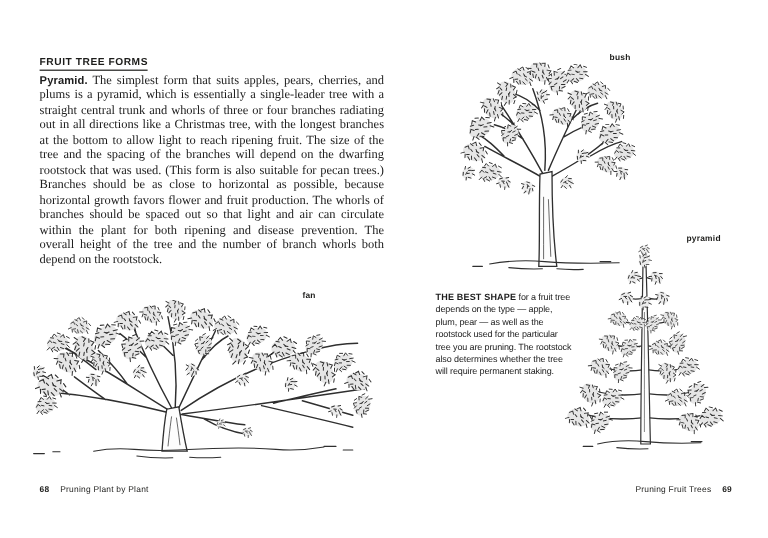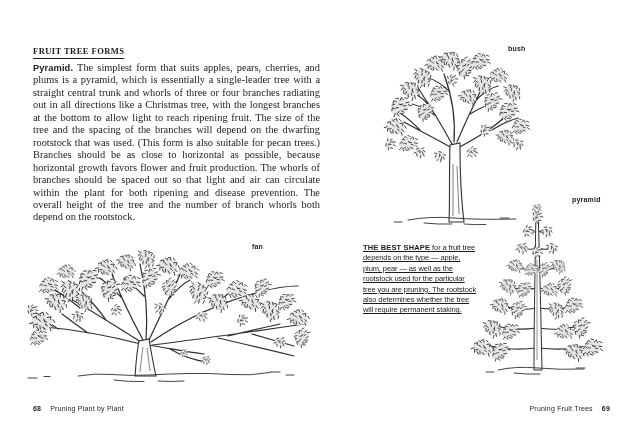--- a/index.html
+++ b/index.html
@@ -10,41 +10,41 @@
     color:#1d1d1b;
   }
   .abs{position:absolute;}
 
   
   .heading{
     left:33px;top:46px;
     font:bold 8.5px/10px "Liberation Sans",sans-serif;
     letter-spacing:.45px;
   }
-  .heading span{border-bottom:1.2px solid #1d1d1b;padding-bottom:1.5px;font-family:Liberation Serif, serif;}
+  .heading span{border-bottom:1.2px solid #1d1d1b;padding-bottom:1.5px;}
   .bodytext{
     left:33px;top:62px;width:287px;
     font:10.4px/12.45px "Liberation Serif",serif;
     text-align:justify;color:#1c1c1c;
   }
   .lead{font:bold 9.3px "Liberation Sans",sans-serif;letter-spacing:.1px;margin-top:41px;}
 
   .figlabel{
     font:bold 7px/8px "Liberation Sans",sans-serif;
     letter-spacing:.2px;color:#1d1d1b;
   }
   .lbl-fan{left:252px;top:243px;}
   .lbl-bush{left:508px;top:45px;}
   .lbl-pyramid{left:572px;top:196px;}
 
   
   .sidebar{
     left:363px;top:243px;width:114px;
     font:7.5px/10.4px "Liberation Sans",sans-serif;
-    letter-spacing:-.1px;color:#1c1c1c;text-decoration:underline;
+    letter-spacing:-.1px;color:#1c1c1c;
   }
   .sidebar b{font-weight:bold;letter-spacing:.15px;}
 
   
   .footer{
     top:404px;
     font:7px/9px "Liberation Sans",sans-serif;
     letter-spacing:.2px;display:flex;gap:9px;align-items:baseline;
   }
   .footer-left{left:33px;}

